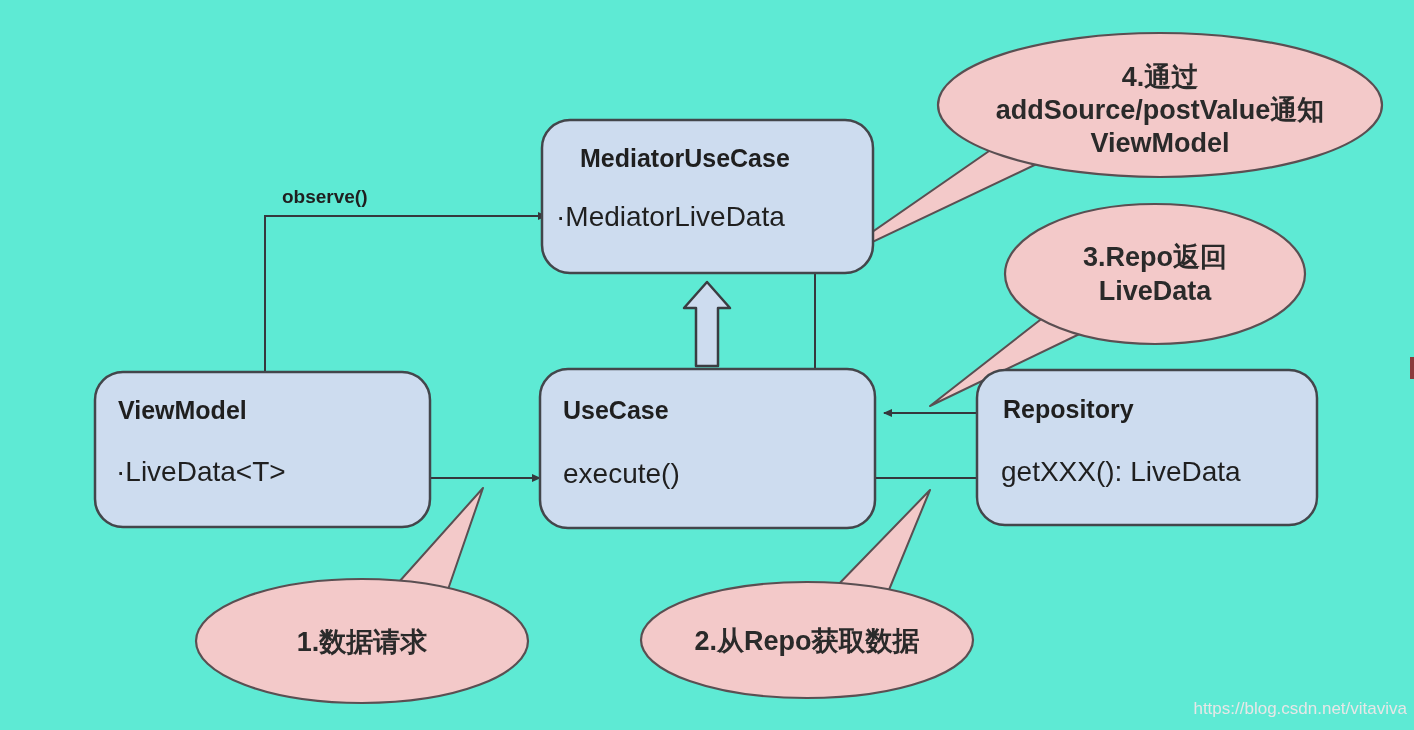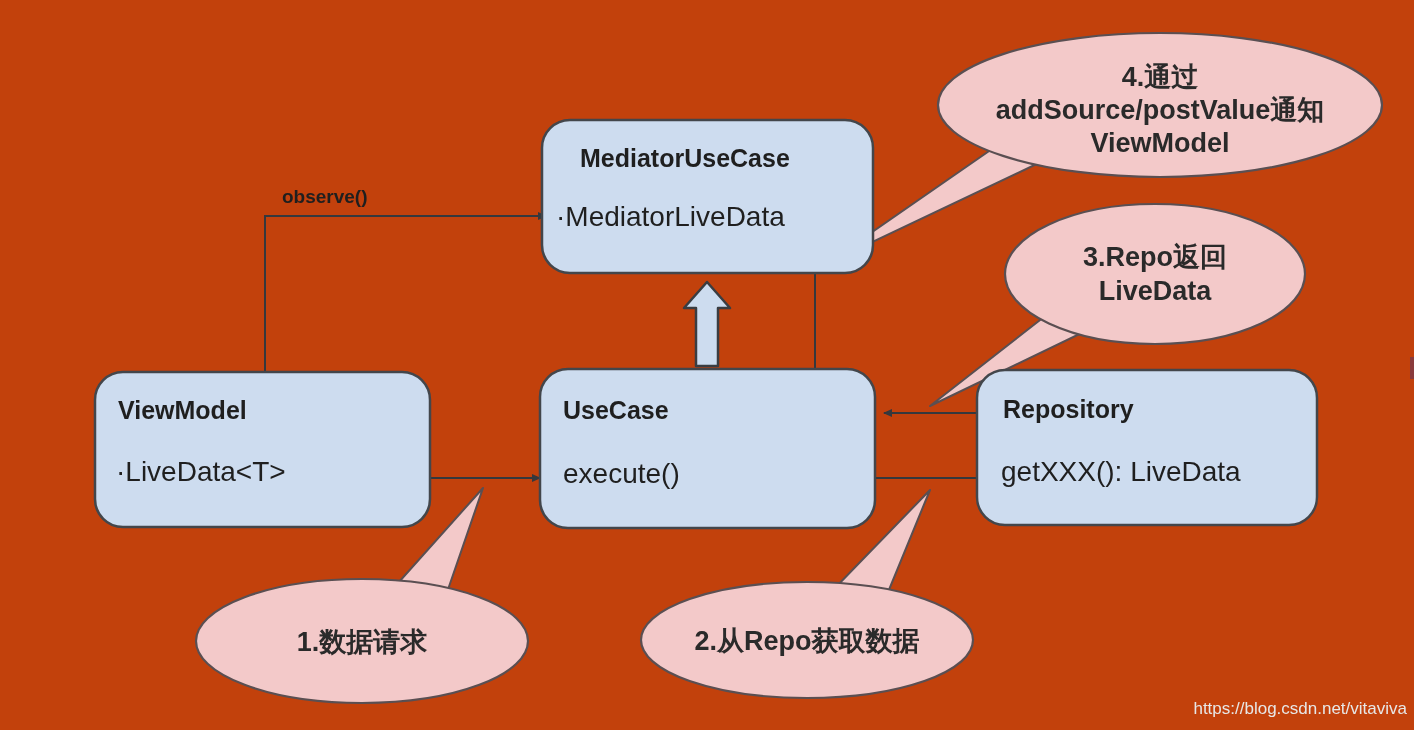--- a/index.html
+++ b/index.html
@@ -1,19 +1,19 @@
 <!DOCTYPE html>
 <html><head>
 <meta charset="utf-8">
 <style>
   html,body{margin:0;padding:0;background:#ffffff;}
   .canvas{
     position:relative;
     width:1414px;height:730px;
-    background:#c2410c;
+    background:#5eead4;
     font-family:"Liberation Sans", sans-serif;
     overflow:hidden;
   }
   svg{display:block;}
   .box{fill:#cddcef;stroke:#43464b;stroke-width:2.5;}
   .blockarrow{fill:#cddcef;stroke:#3a3d42;stroke-width:2.5;stroke-linejoin:round;}
   .bubble{fill:#f3c9c9;stroke:#5a4f52;stroke-width:2.2;}
   .tail{fill:#f3c9c9;stroke:#5a4f52;stroke-width:2;stroke-linejoin:round;}
   .conn{stroke:#35383d;stroke-width:2;fill:none;}
   .t-title{font-family:"Liberation Sans",sans-serif;font-size:25px;font-weight:bold;fill:#1f1f1f;}

